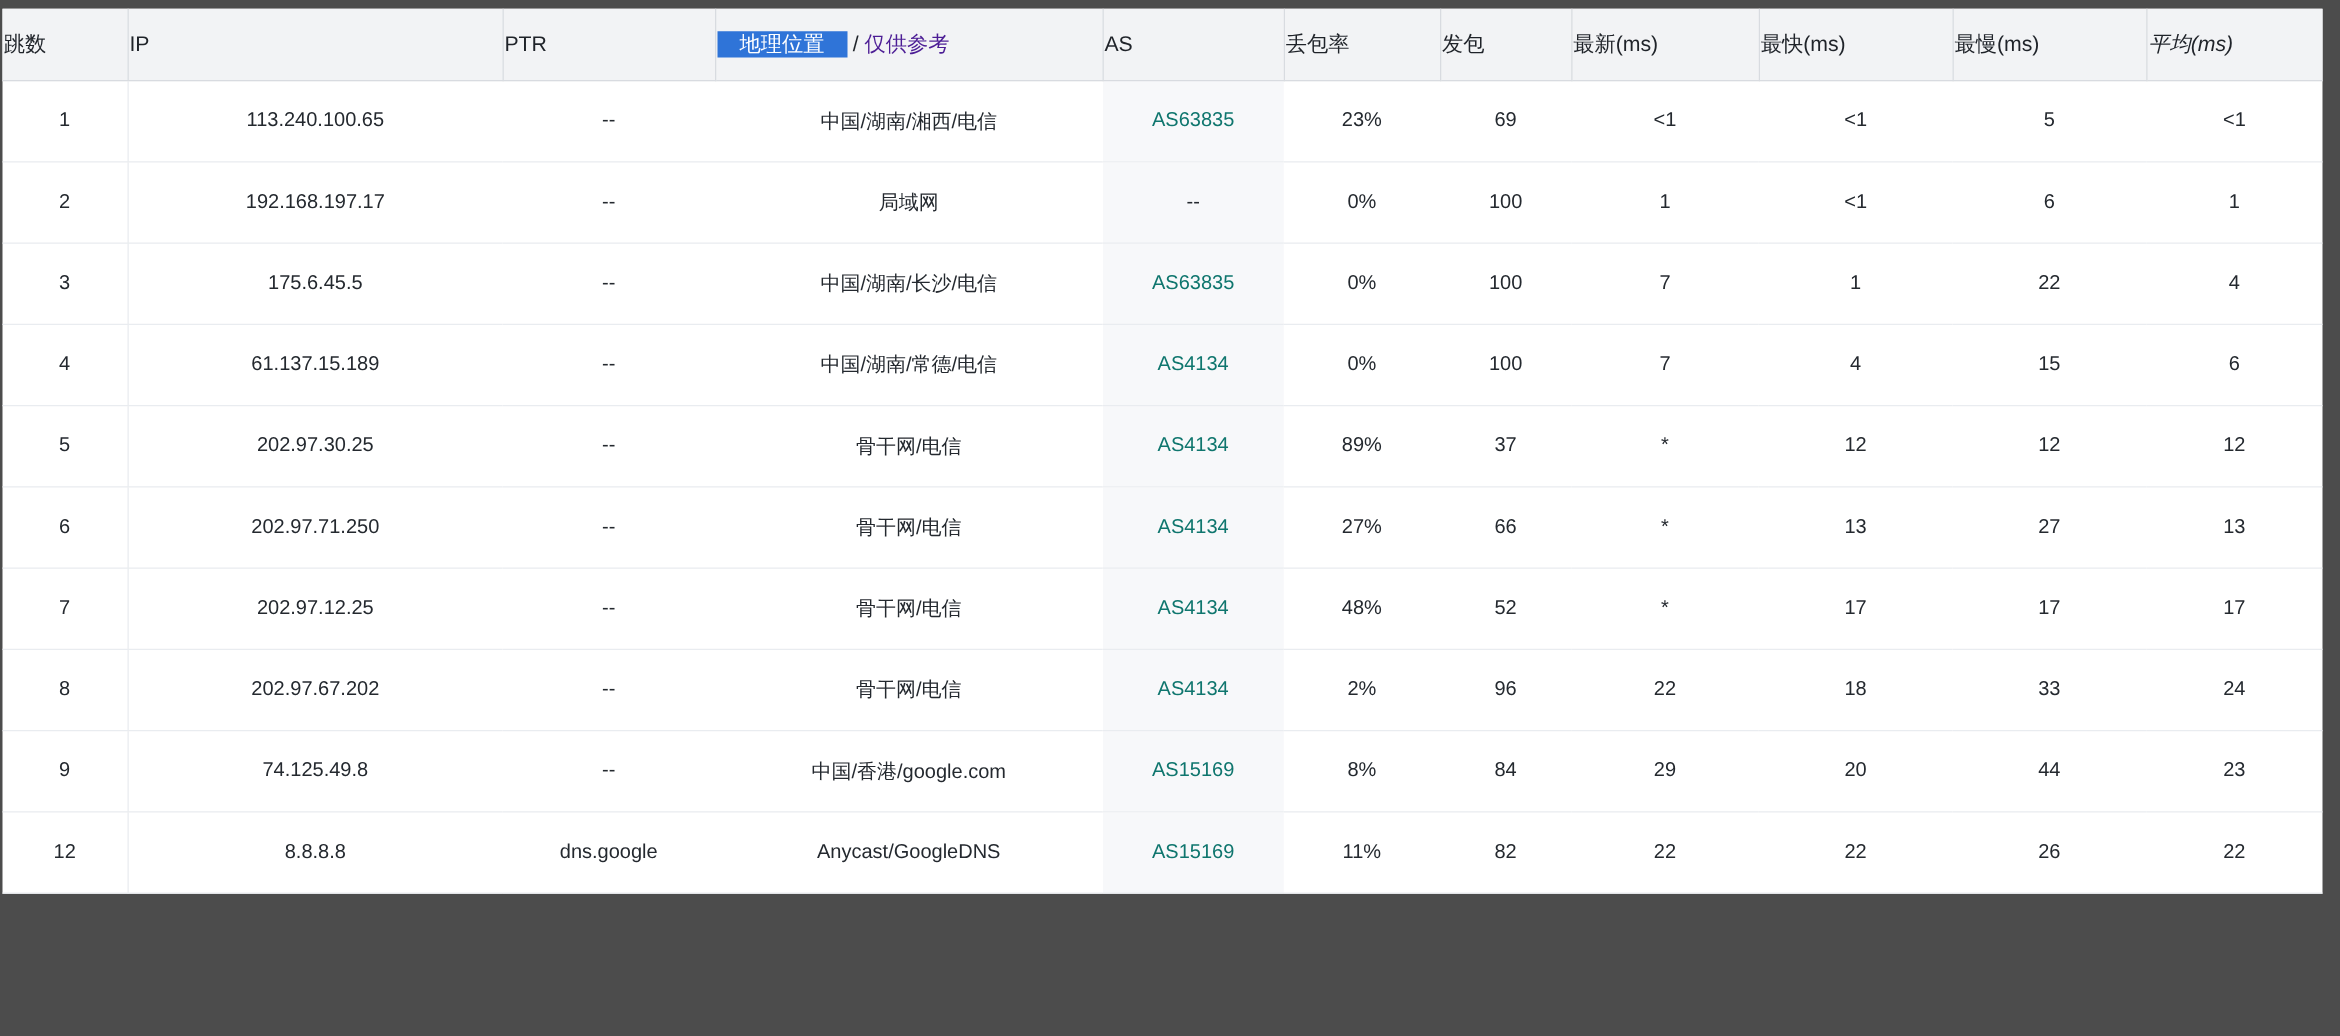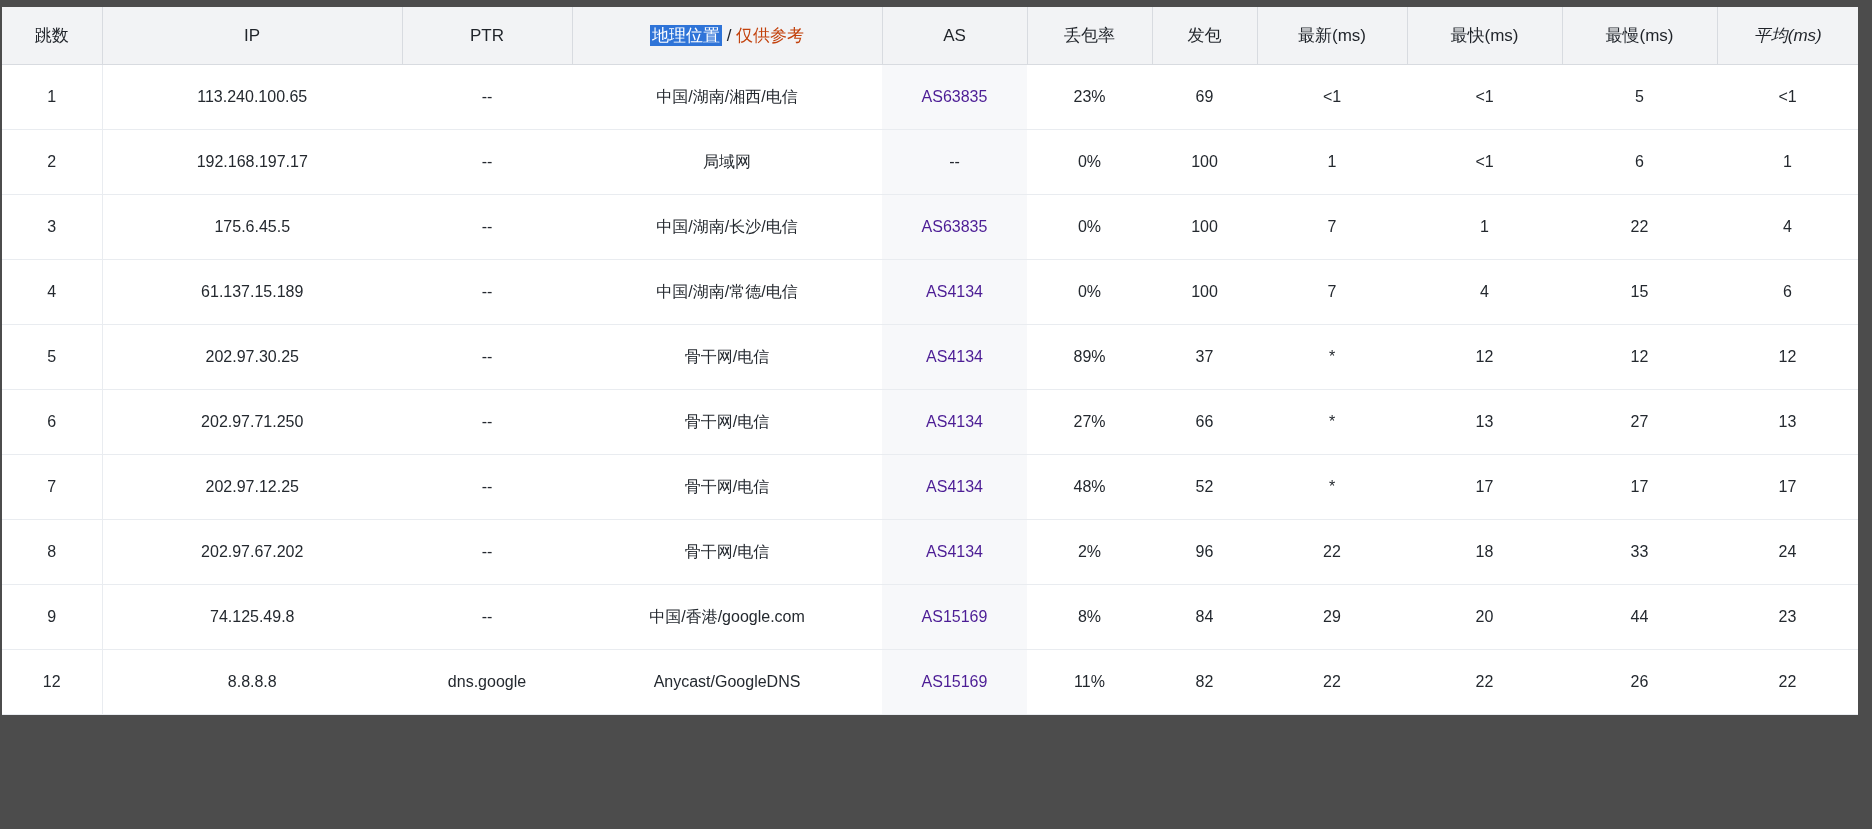--- a/index.html
+++ b/index.html
@@ -25,51 +25,51 @@
     width: 100%;
     border-collapse: collapse;
     table-layout: fixed;
   }
   thead th {
     background: #f2f3f5;
     height: 55px;
     font-weight: normal;
     font-size: 17px;
     color: #1f2329;
-    text-align: center;
+    text-align: left;
     vertical-align: middle;
     border-right: 1px solid #d8dbe0;
     border-bottom: 1px solid #d8dbe0;
     white-space: nowrap;
   }
   thead th:last-child { border-right: none; font-style: italic; }
   tbody td {
     height: 62px;
     text-align: center;
     vertical-align: middle;
     font-size: 16px;
     color: #24292f;
     border-bottom: 1px solid #e9ecf0;
     white-space: nowrap;
     overflow: hidden;
   }
   td.col-hop { border-right: 1px solid #e9ecf0; }
   td.col-as  { background: #f7f8fa; }
   a.as-link {
-    color: #4c1d95;
+    color: #0f766e;
     text-decoration: none;
     cursor: pointer;
   }
   .geo-selected {
     background: #2f74d8;
     color: #ffffff;
-    padding: 1px 2px;
+    padding: 1px 18px;
   }
   .geo-sep { color: #1f2329; }
-  .geo-note { color: #c2410c; }
+  .geo-note { color: #4c1d95; }
 </style>
 </head>
 <body>
 
 <div class="table-wrap">
   <table>
     <colgroup>
       <col style="width:100px">
       <col style="width:300px">
       <col style="width:170px">

